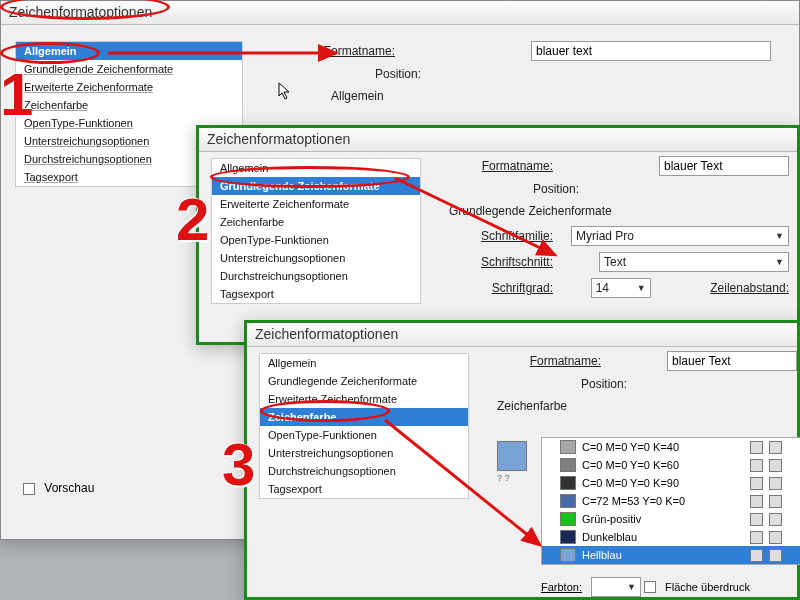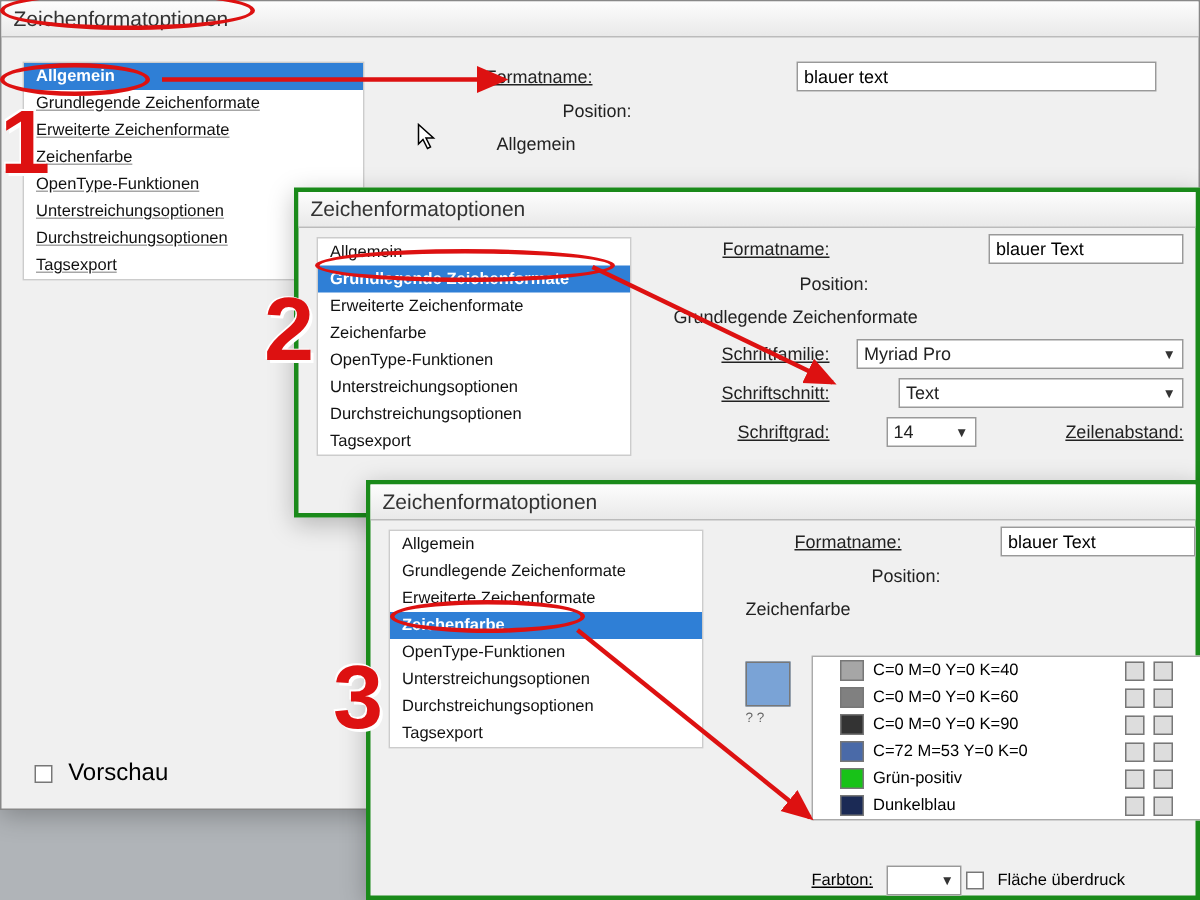--- a/index.html
+++ b/index.html
@@ -122,21 +122,21 @@
     <div class="row">
       <span class="lbl">Formatname:</span>
       <input class="txt" style="width: 240px;" value="blauer text">
     </div>
     <div class="row">
       <span class="lbl nound" style="width:136px">Position:</span>
     </div>
     <div class="heading" style="margin-left:40px">Allgemein</div>
   </div>
 
-  <div style="position:absolute;left:22px;bottom:14px;font-size:16px;margin-top:16px;">
+  <div style="position:absolute;left:22px;bottom:44px;font-size:12px;margin-top:16px;">
     <span class="checkbox"></span>
     <span>Vorschau</span>
   </div>
 </div>
 
 <div class="cursor-arrow" style="left:278px;top:82px;">
   <svg viewBox="0 0 14 18">
       <path d="M1 1 L1 14 L4 11 L7 17 L9 16 L6 10 L11 10 Z" fill="#fff" stroke="#000"></path>
     </svg>
 </div>
@@ -247,20 +247,26 @@
       </div>
       <div class="crow">
         <div class="swatch" style="background: rgb(24, 194, 24);"></div>
         <span class="name">Grün-positiv</span>
         <div class="ic"></div>
         <div class="ic"></div>
       </div>
       <div class="crow">
         <div class="swatch" style="background: rgb(27, 42, 85);"></div>
         <span class="name">Dunkelblau</span>
+        <div class="ic"></div>
+        <div class="ic"></div>
+      </div>
+      <div class="crow sel">
+        <div class="swatch" style="background: rgb(122, 163, 214);"></div>
+        <span class="name">Hellblau</span>
         <div class="ic"></div>
         <div class="ic"></div>
       </div>
     </div>
 
   <div style="position:absolute;left:294px;top:254px;font-size:11px;display:flex;align-items:center;gap:3px;">
     <span class="lbl nound" style="width:auto;text-decoration:underline">Farbton:</span>
     <div class="drop" style="width:50px">
         <span></span>
         <span class="caret">▼</span>

